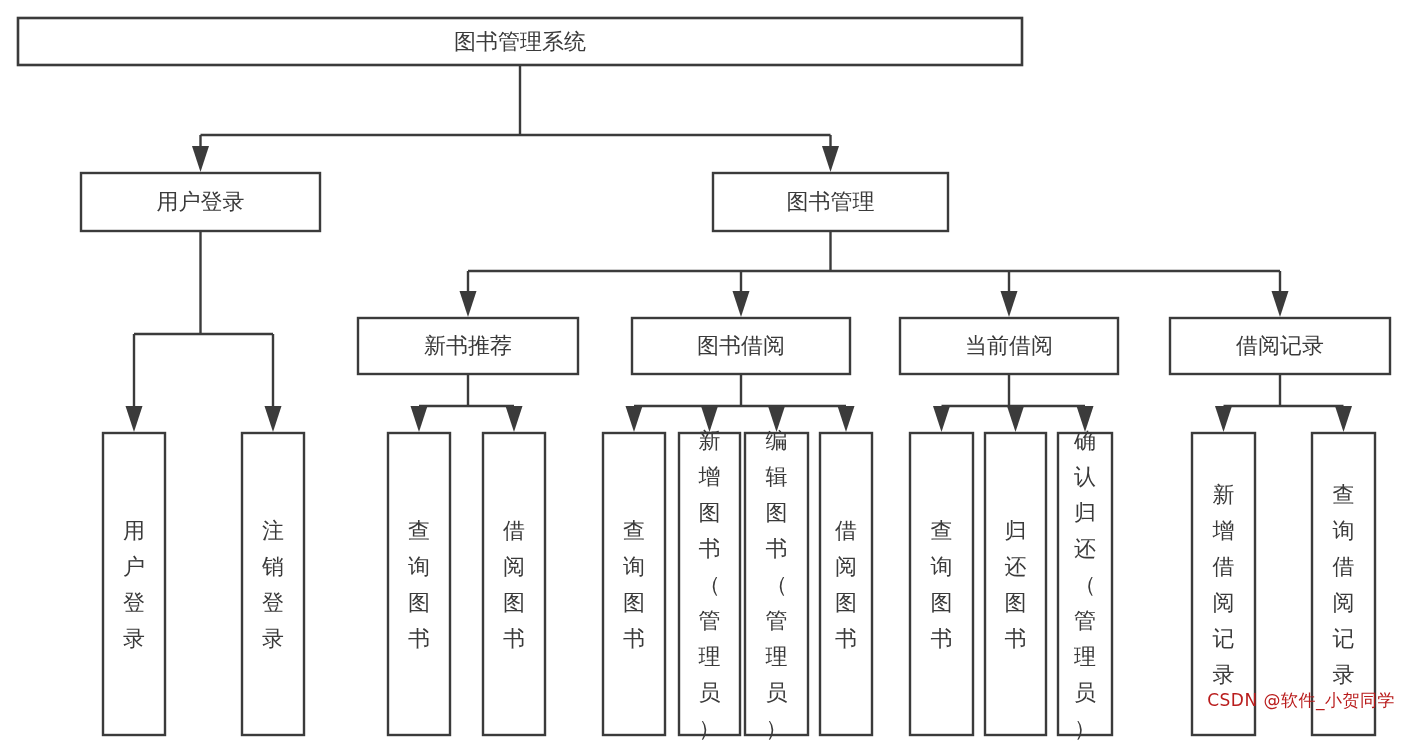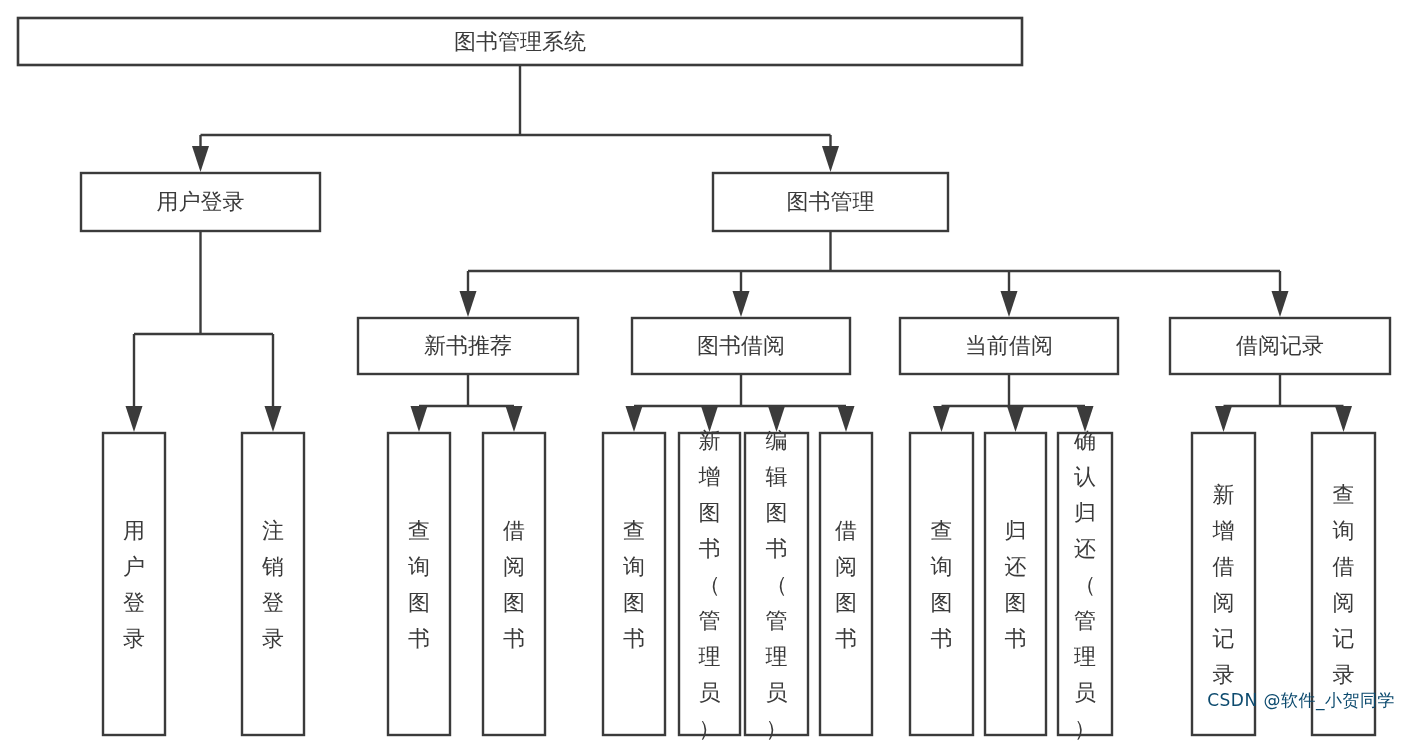--- a/index.html
+++ b/index.html
@@ -33,21 +33,21 @@
     dominant-baseline:middle;
   }
   .node-label.vertical{
     font-size:22px;
     text-anchor:middle;
   }
   .watermark{
     position:absolute;
     right:10px;
     bottom:6px;
-    color:#0c4a6e;
+    color:#b91c1c;
     font-size:17px;
     font-family:"DejaVu Sans","Liberation Sans",sans-serif;
     letter-spacing:0.5px;
     white-space:nowrap;
     user-select:none;
   }
 </style>
 </head>
 <body>
 

